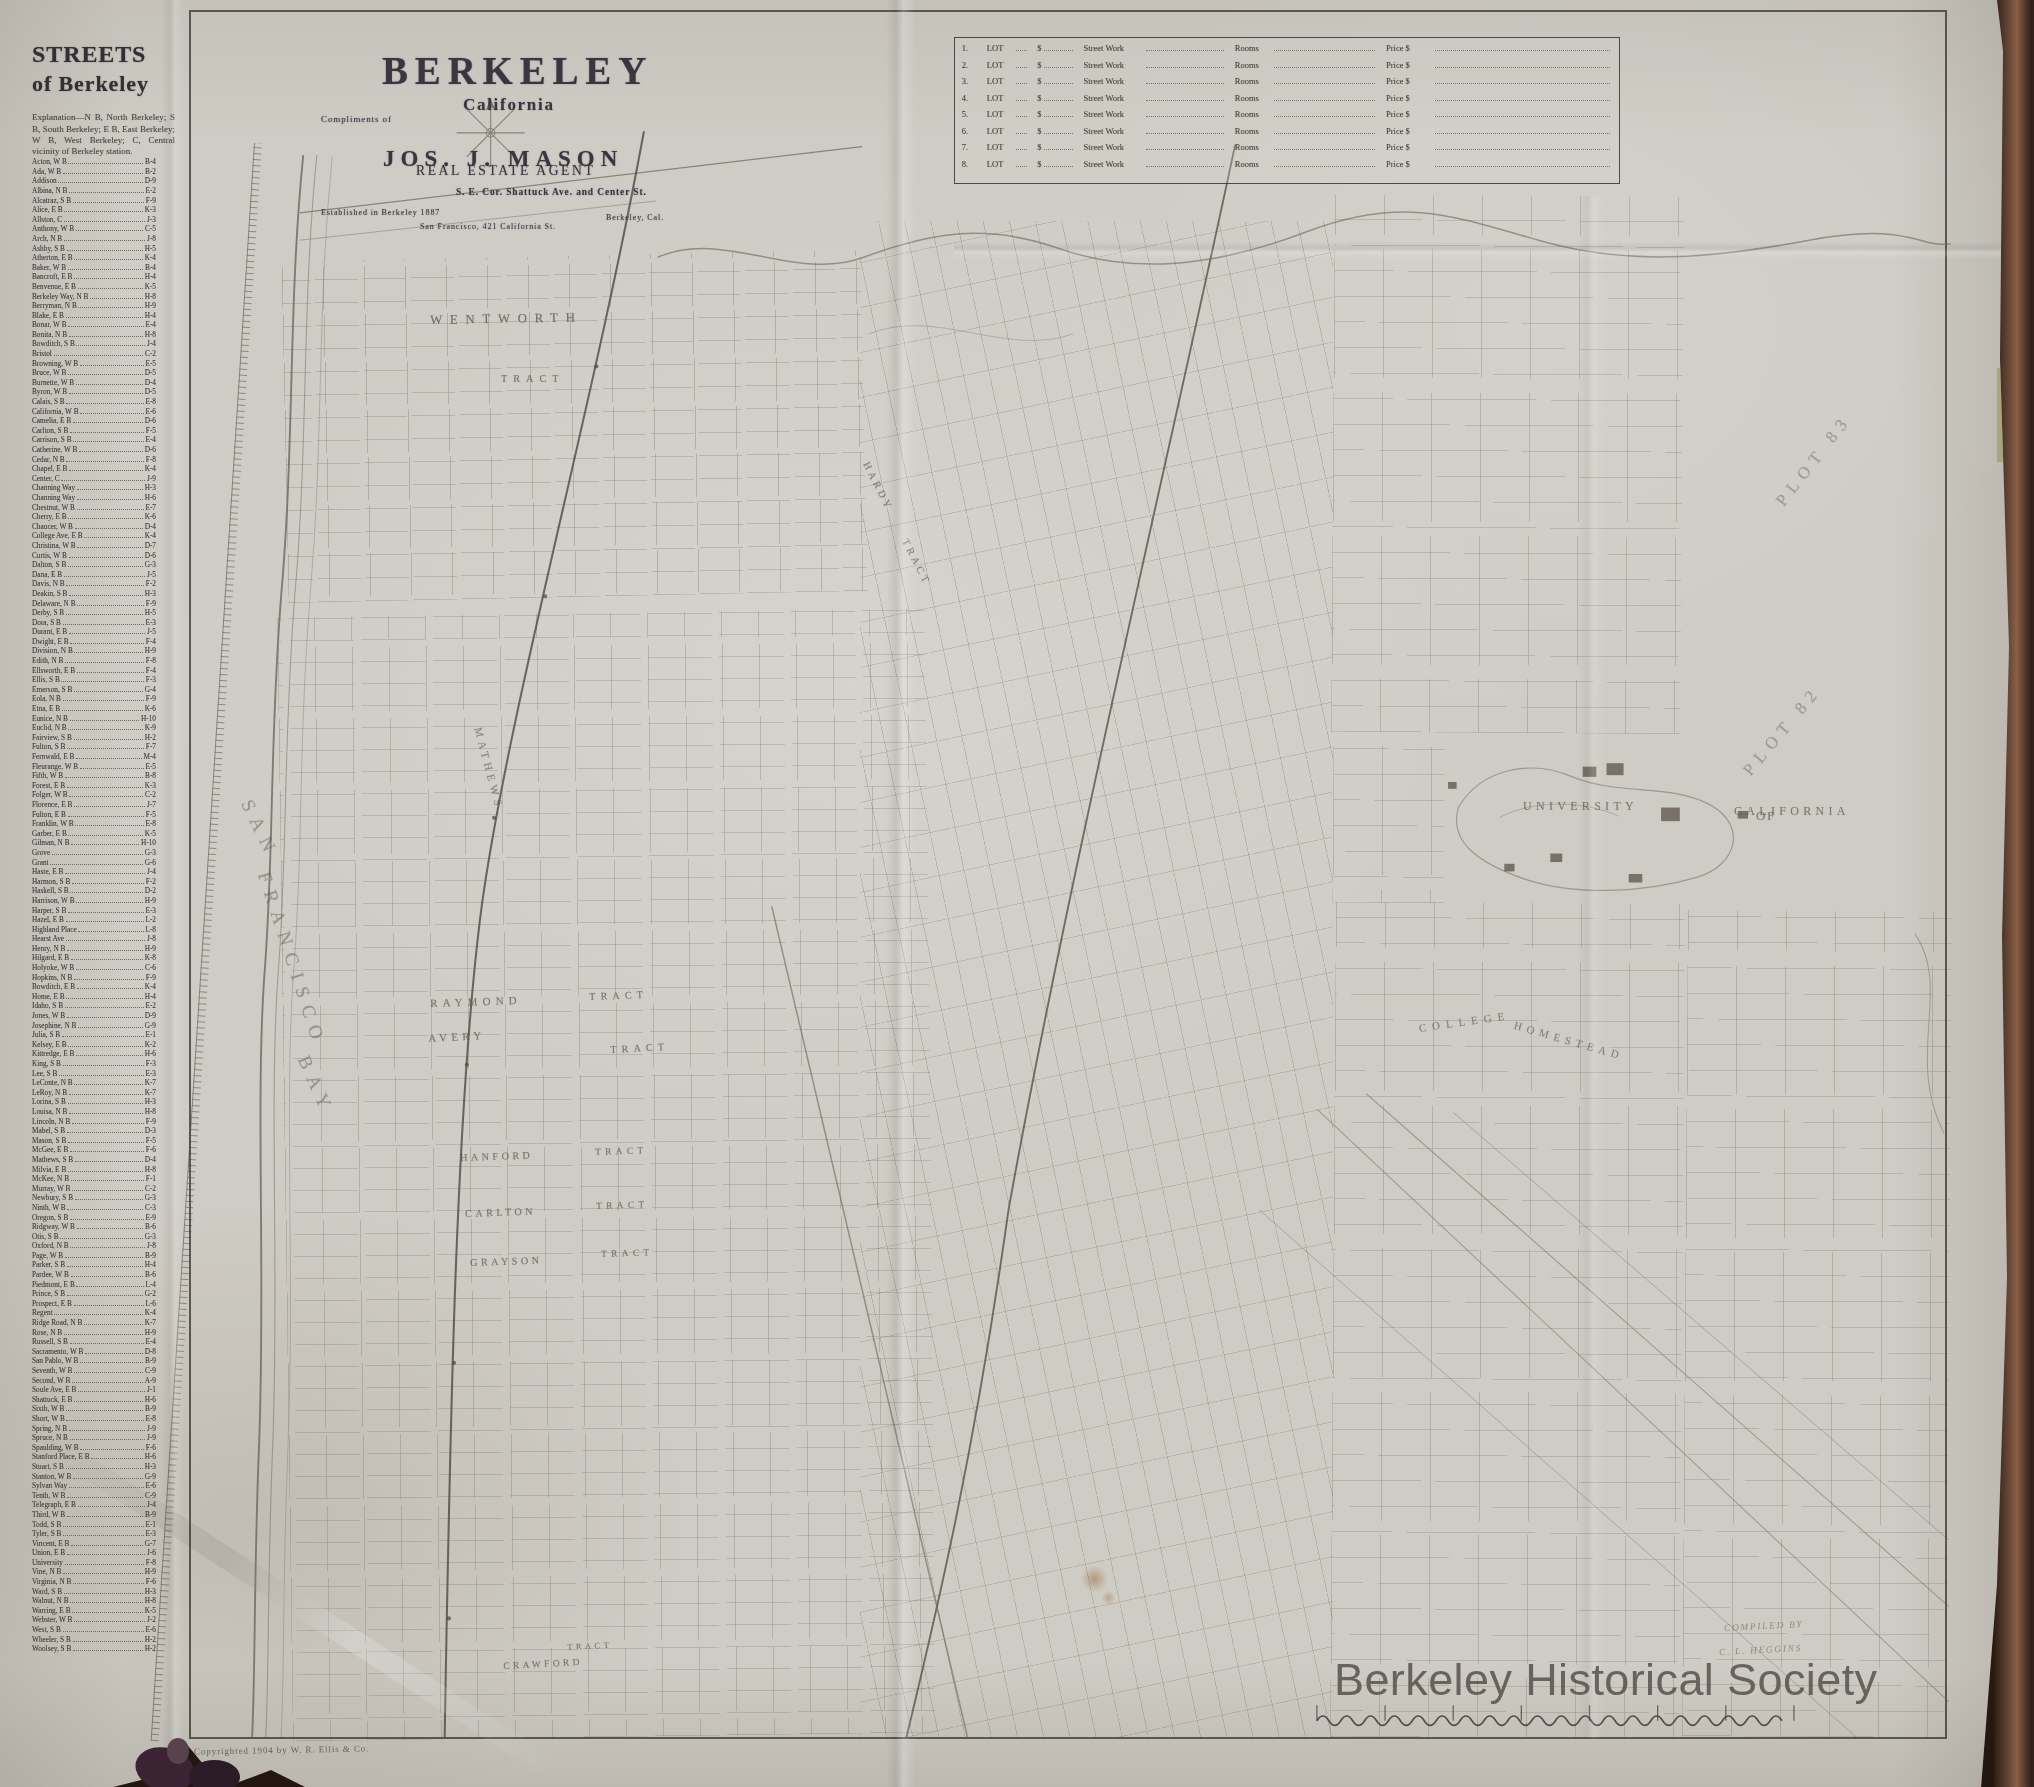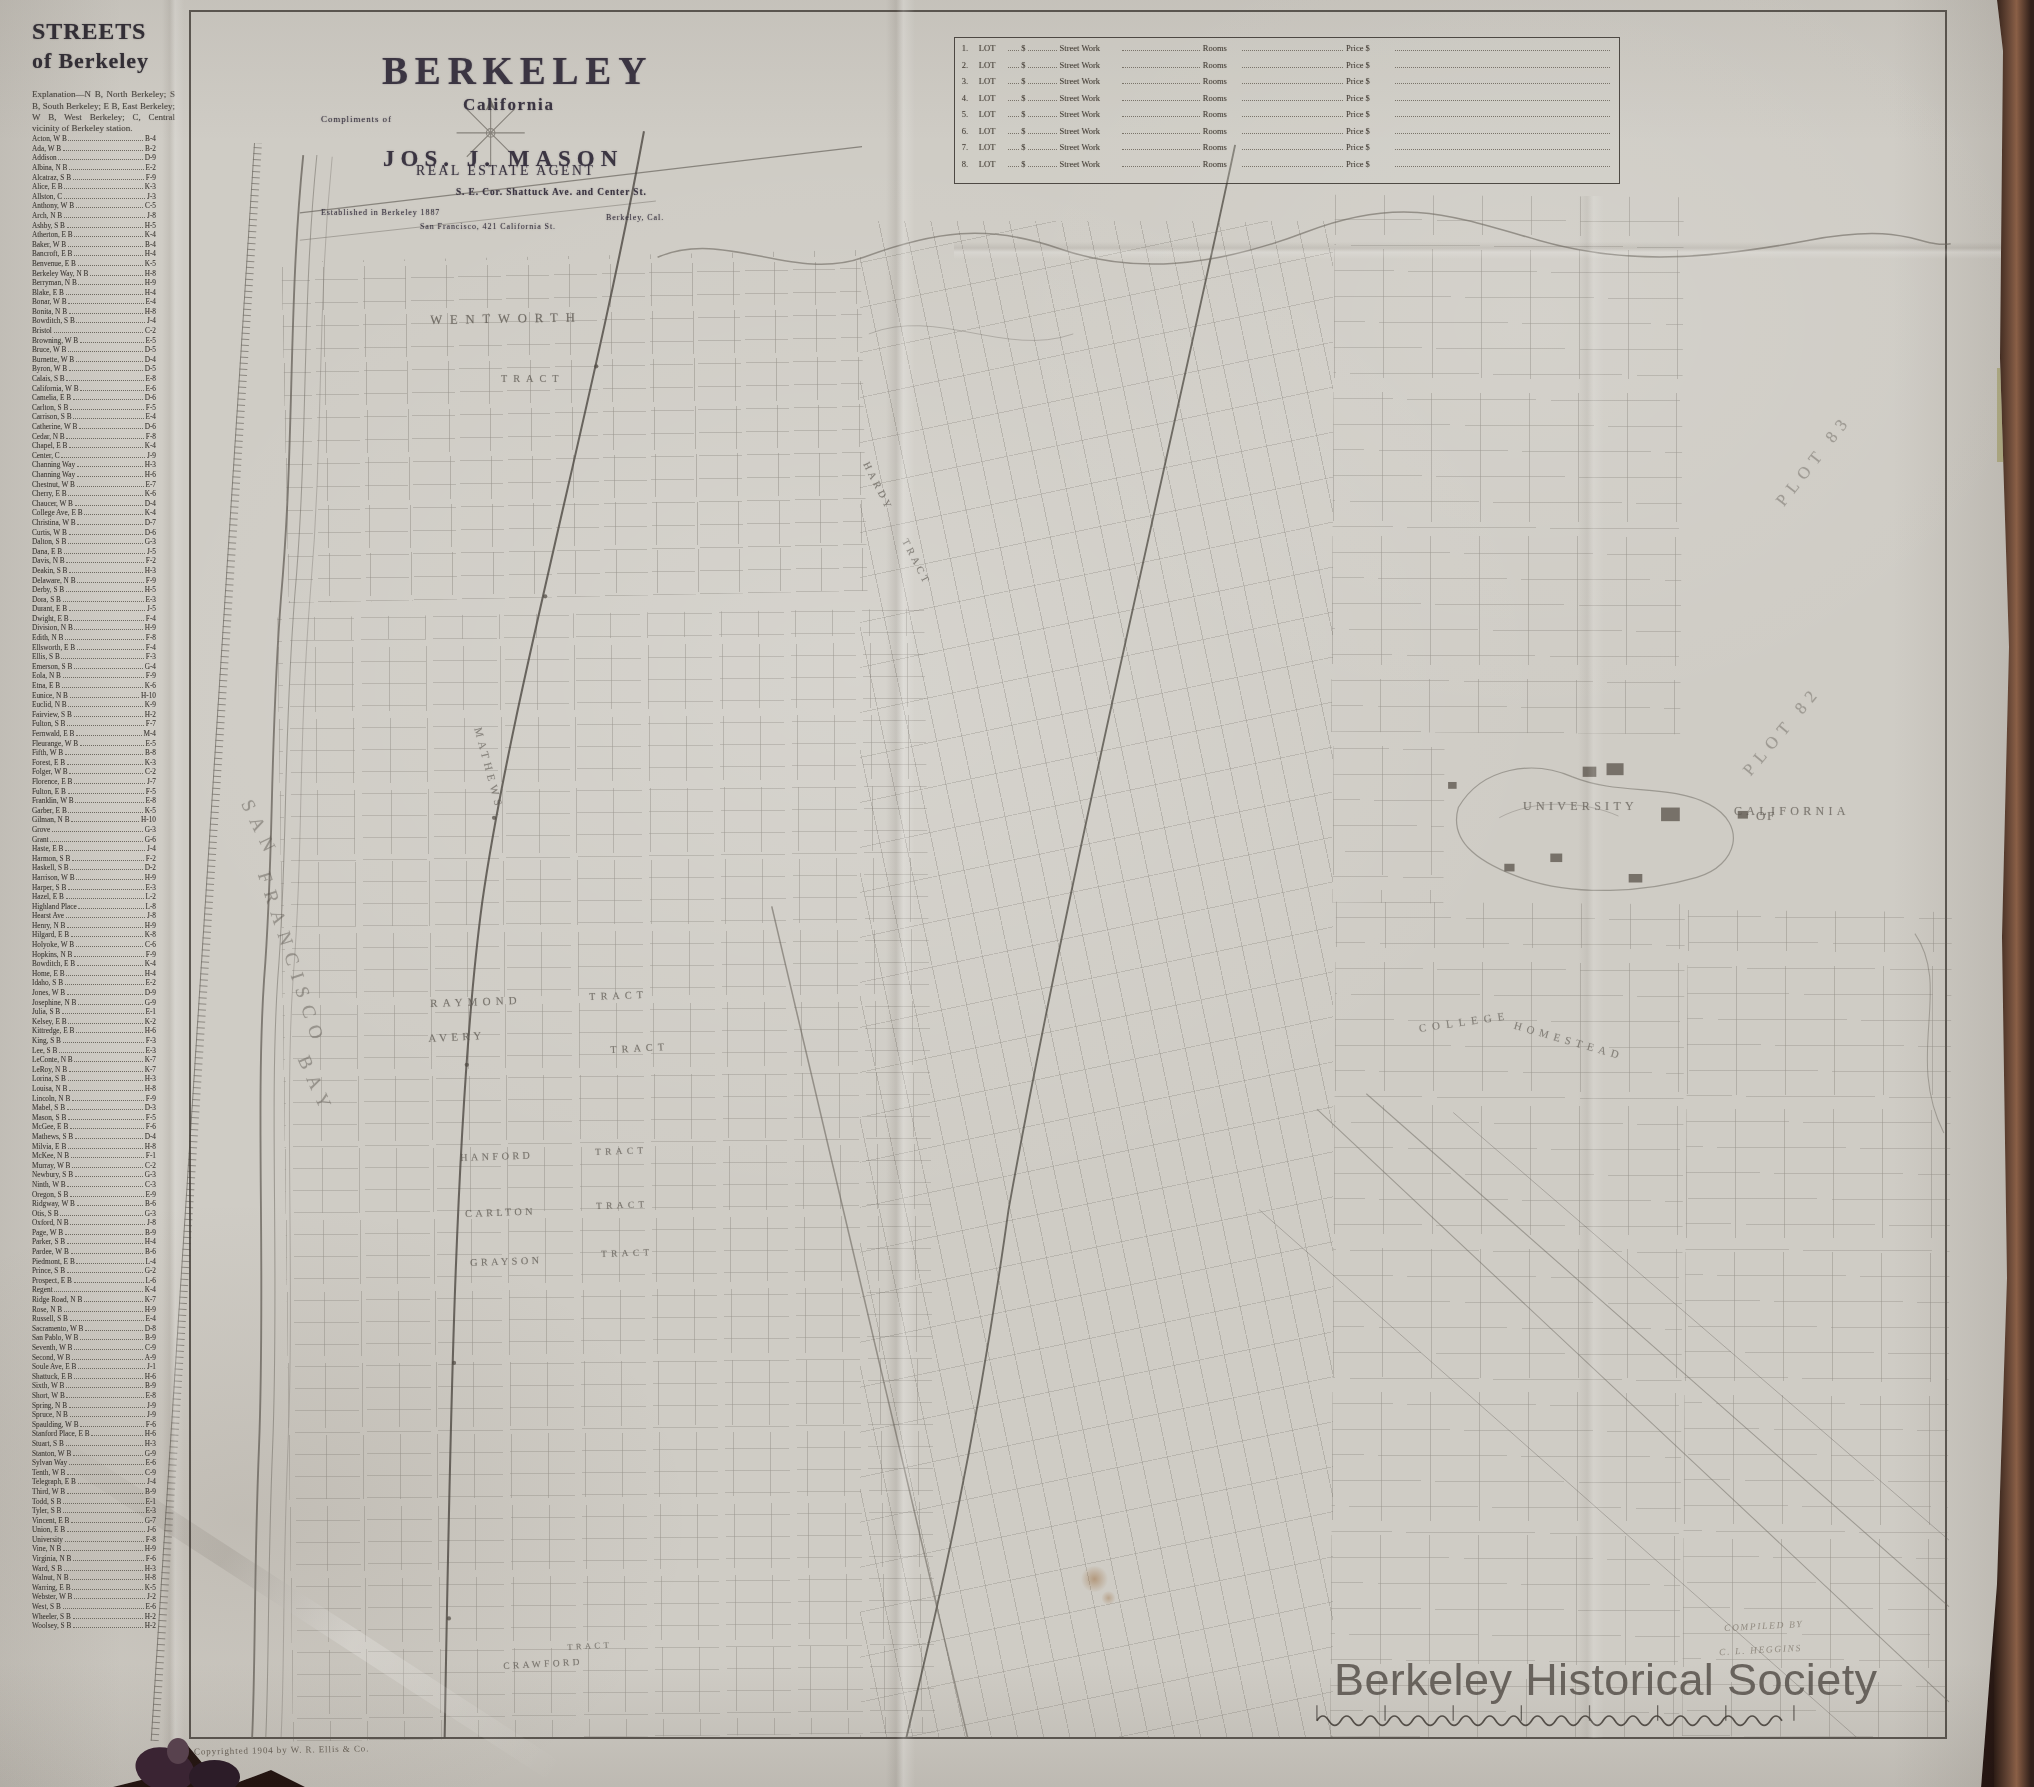--- a/index.html
+++ b/index.html
@@ -66,21 +66,21 @@
   .tb-office{font-size:9.4px;font-weight:bold;letter-spacing:0.9px;}
   .tb-small{font-size:8px;letter-spacing:0.9px;}
 
   
   .lot-table{position:absolute;left:954px;top:37px;width:666px;height:147px;
     border:1.7px solid rgba(45,40,35,.8);box-sizing:border-box;padding:5.1px 6.8px 3.4px 6.8px;
     background:rgba(213,210,203,.25);}
   .t-row{display:flex;align-items:baseline;height:16.5px;font-size:8.5px;
     color:#4a443c;text-shadow:0 0 0.7px rgba(74,68,60,.4);}
   .t-row .dots{border-bottom:0.9px dotted #7a746a;height:6px;margin:0 2.6px;}
-  .tn{width:17px;} .tl{width:27px;} .td1{flex:0 0 10.2px;} .tc{white-space:nowrap;}
+  .tn{width:17px;} .tl{width:27px;} .td1{flex:0 0 10.2px;} .tc{white-space:nowrap;margin-left:8px;}
   .td2{flex:0 0 29px;} .tsw{width:60px;} .td3{flex:0 0 78px;} .trm{width:37px;}
   .td4{flex:0 0 101px;} .tpr{width:46px;} .td5{flex:1;}
 
   
   .map-label{position:absolute;color:#56514a;white-space:nowrap;
     font-family:"Liberation Serif",serif;transform-origin:0 0;
     text-shadow:0 0 0.9px rgba(86,81,74,.5);}
 
   
   .crease-v{background:linear-gradient(90deg, transparent, rgba(60,50,40,.10) 35%,
@@ -99,21 +99,21 @@
   .blob{border-radius:50%;}
 </style>
 </head>
 <body>
 
 <div class="edge-strip noint"></div>
 
 <div class="paper">
 
   <div class="abs" style="left:32px;top:19px;width:152px;">
-    <div class="sb-title" style="font-size:24px;">STREETS</div>
+    <div class="sb-title" style="font-size:24px;margin-top:23px;">STREETS</div>
     <div class="sb-title" style="font-size:22px;margin-top:5.1px;">of Berkeley</div>
     <div class="sb-expl" style="margin-top:17px;">Explanation—N B, North Berkeley; S B, South Berkeley; E B, East Berkeley; W B, West Berkeley; C, Central vicinity of Berkeley station.</div>
     <div style="">
         <div class="s-row">
           <span>Acton, W B</span>
           <span class="dots"></span>
           <span class="s-ref">B-4</span>
         </div>
         <div class="s-row">
           <span>Ada, W B</span>

